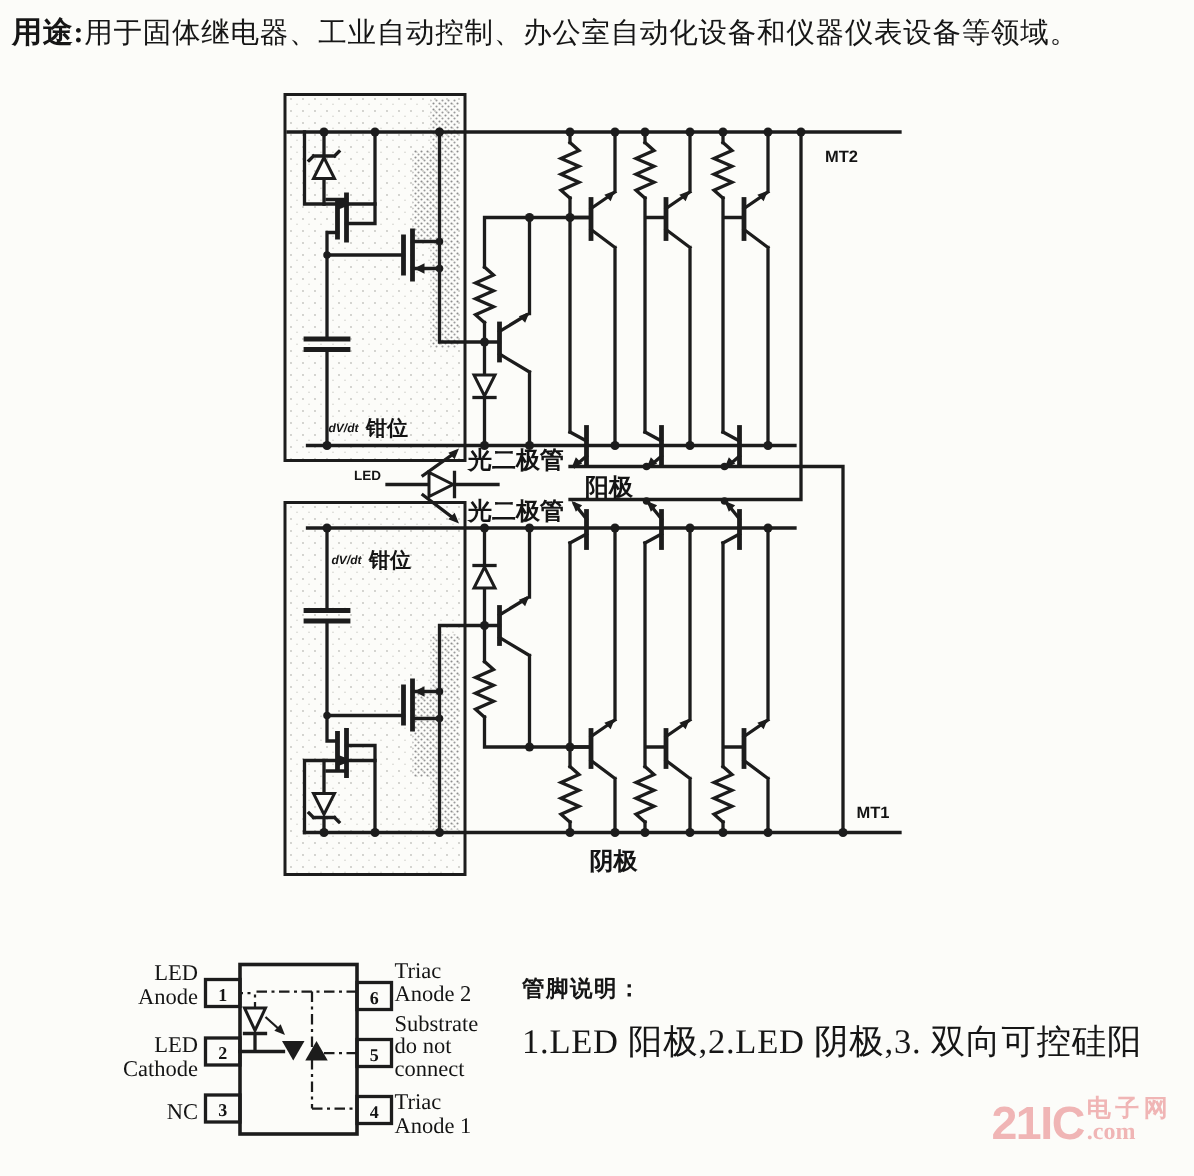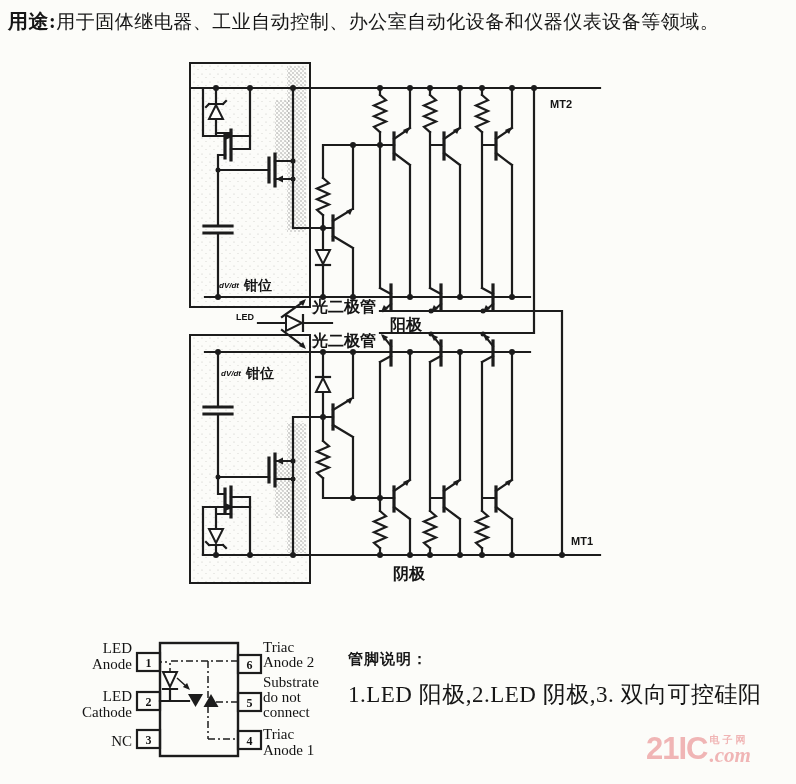--- a/index.html
+++ b/index.html
@@ -17,24 +17,24 @@
   .strip{fill:url(#stip);stroke:none;}
   text{fill:#141414;}
   .cn{font-family:"Liberation Serif",serif;}
   .en{font-family:"Liberation Sans",sans-serif;font-weight:bold;}
   .pinlab{font-family:"Liberation Serif",serif;font-size:15px;}
   .pinnum{font-family:"Liberation Serif",serif;font-size:12px;font-weight:bold;text-anchor:middle;}
   #pindesc{position:absolute;left:348px;top:618px;width:440px;margin-top:32px;}
   #pindesc .t{font-size:15px;font-weight:bold;margin-bottom:11px;letter-spacing:1px;}
   #pindesc .l{font-size:23px;line-height:30px;letter-spacing:.5px;}
   #logo{position:absolute;left:646px;top:732px;display:flex;align-items:flex-start;color:#f0b5b5;}
-  #logo .brand{font-family:"Liberation Sans",sans-serif;font-weight:bold;font-size:31px;line-height:34px;letter-spacing:-1px;}
+  #logo .brand{font-family:"Liberation Sans",sans-serif;font-weight:bold;font-size:31px;line-height:34px;letter-spacing:-1px;margin-left:15px;}
   #logo .rcol{display:flex;flex-direction:column;margin-left:2px;}
-  #logo .cn2{font-size:10px;font-weight:bold;letter-spacing:3px;line-height:15px;}
-  #logo .dom{font-family:"Liberation Serif",serif;font-style:italic;font-weight:bold;font-size:21px;line-height:16px;}
+  #logo .cn2{font-size:16px;font-weight:bold;letter-spacing:3px;line-height:15px;}
+  #logo .dom{font-family:"Liberation Serif",serif;font-weight:bold;font-size:16px;line-height:16px;}
 </style>
 </head>
 <body>
 <div id="page">
 
 <div id="usage"><span class="pfx">用途:</span><span>用于固体继电器、工业自动控制、办公室自动化设备和仪器仪表设备等领域。</span></div>
 
 <svg width="796" height="784" viewBox="0 0 796 784">
 <defs>
   <pattern id="stip" width="4" height="4" patternUnits="userSpaceOnUse">

